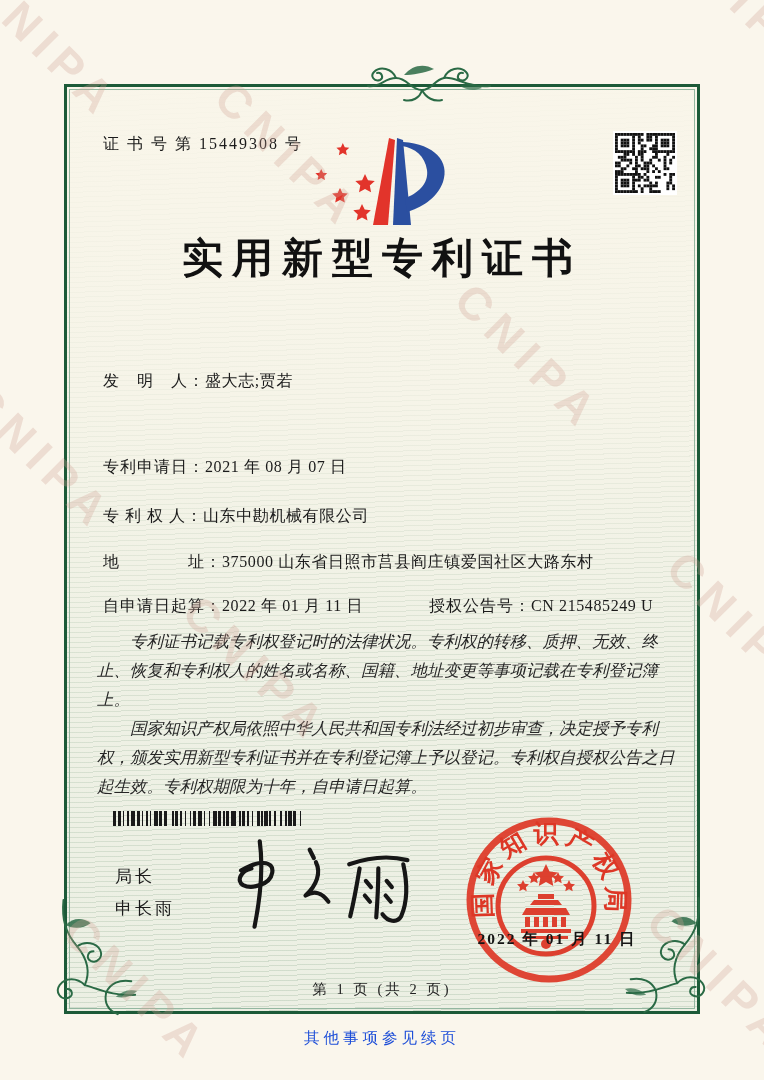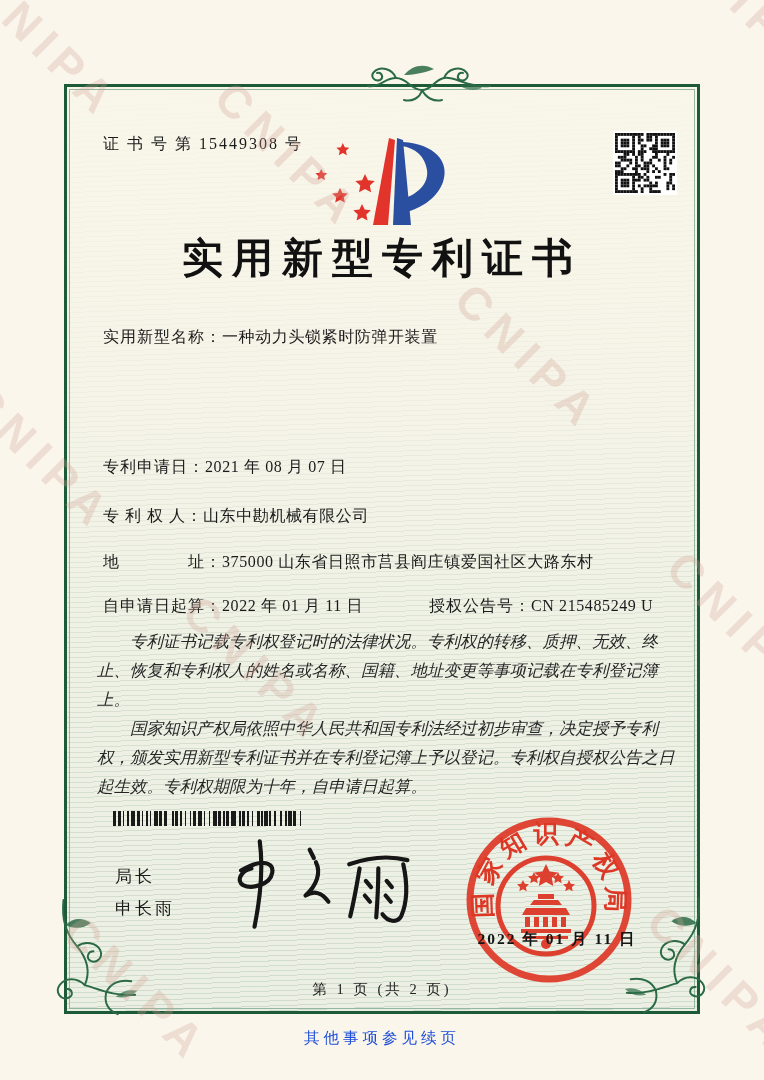--- a/index.html
+++ b/index.html
@@ -343,22 +343,22 @@
           <rect x="21" y="60" width="3" height="3" fill="#111"></rect>
           <rect x="27" y="60" width="3" height="3" fill="#111"></rect>
           <rect x="36" y="60" width="3" height="3" fill="#111"></rect>
           <rect x="39" y="60" width="3" height="3" fill="#111"></rect>
           <rect x="42" y="60" width="3" height="3" fill="#111"></rect>
           <rect x="45" y="60" width="3" height="3" fill="#111"></rect>
         </svg></div>
 
     <h1 class="title">实用新型专利证书</h1>
 
-    <div class="row r1">
-      <span class="lab">实用新型名称：</span><span>一种动力头锁紧时防弹开装置</span>
+    <div class="row r2">
+      <span class="lab">发　明　人：</span><span>盛大志;贾若</span>
     </div>
     <div class="row r4">
       <span class="lab">专利申请日：</span><span>2021 年 08 月 07 日</span>
     </div>
     <div class="row r5">
       <span class="lab">专 利 权 人：</span><span>山东中勘机械有限公司</span>
     </div>
     <div class="row r6">
       <span class="lab">地　　　　址：</span><span>375000 山东省日照市莒县阎庄镇爱国社区大路东村</span>
     </div>

